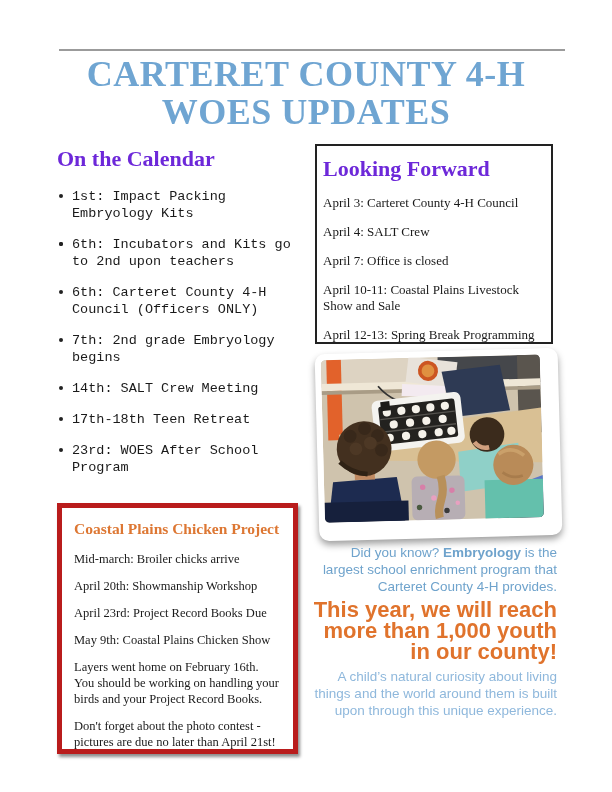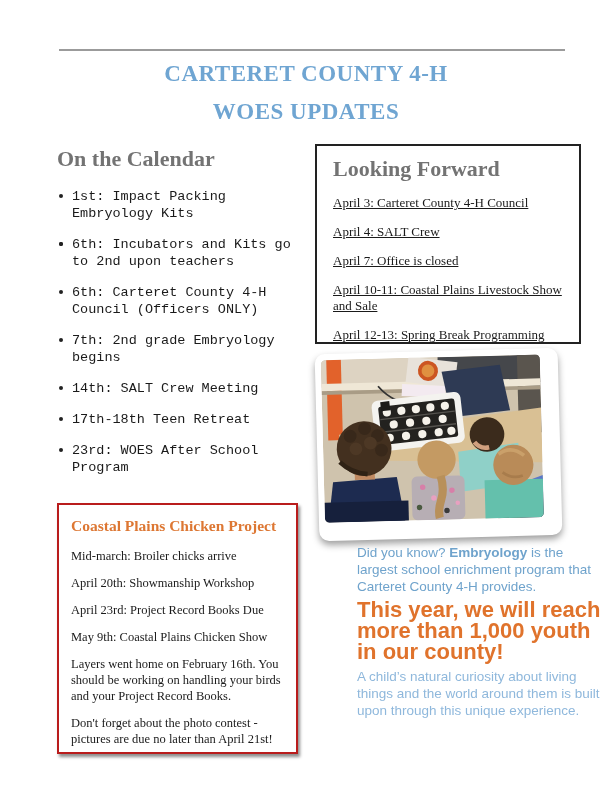--- a/index.html
+++ b/index.html
@@ -4,62 +4,62 @@
 <style>
   html,body{margin:0;padding:0;background:#888;}
   .page{
     position:relative;width:612px;height:792px;margin:0 auto;
     background:#ffffff;overflow:hidden;
     font-family:"Liberation Serif", serif;color:#1a1a1a;
   }
   .top-rule{position:absolute;left:59px;top:49px;width:506px;height:2px;background:#9b9b9b;}
   .page-title{
     position:absolute;left:30px;top:55px;width:552px;text-align:center;
-    font-size:23px;line-height:38px;font-weight:bold;color:#6FA5D2;letter-spacing:.5px;
+    font-size:36px;line-height:38px;font-weight:bold;color:#6FA5D2;letter-spacing:.5px;
   }
   
   .left-col{position:absolute;left:57px;top:146px;width:246px;}
   .section-heading{
-    font-family:"Liberation Serif", serif;color:#737373;font-weight:700;
+    font-family:"Liberation Serif", serif;color:#6d28d9;font-weight:700;
     font-size:22px;line-height:26px;margin:0 0 16px 0;
   }
   .bullet-list{margin:0;padding:0;list-style:none;font-size:13.5px;line-height:17px;}
   .bullet-list .list-item{position:relative;padding-left:15px;margin-bottom:14px;font-family:Liberation Mono, monospace;}
   .bullet-list .bullet{
     position:absolute;left:2px;top:6px;width:4px;height:4px;border-radius:50%;background:#222;
   }
   
   .chicken-box{
     position:absolute;left:57px;top:503px;width:241px;height:251px;box-sizing:border-box;
-    border:2px solid #b91c1c;background:#fff;padding:11px 12px;
+    border:5px solid #b91c1c;background:#fff;padding:11px 12px;
     box-shadow:2px 3px 3px rgba(0,0,0,.45);
   }
   .chicken-box .box-heading{
     color:#DD7733;font-weight:700;font-size:15.5px;line-height:19px;margin:0 0 13px 0;
   }
   .plain-list{font-size:12.5px;line-height:16px;}
   .plain-list .list-item{margin-bottom:11px;}
   
   .looking-box{
-    position:absolute;left:315px;top:144px;width:266px;height:200px;box-sizing:border-box;
-    border:2px solid #222;background:#fff;padding:10px 16px;
+    position:absolute;left:315px;top:144px;width:238px;height:200px;box-sizing:border-box;
+    border:2px solid #222;background:#fff;padding:10px 6px;
   }
   .looking-box .section-heading{margin-bottom:13px;}
-  .looking-list{font-size:13px;line-height:16px;text-decoration:underline;}
+  .looking-list{font-size:13px;line-height:16px;}
   .looking-list .list-item{margin-bottom:13px;}
   
   .photo-frame{
     position:absolute;left:317px;top:351px;width:231px;height:175px;
     background:#fff;padding:6px;border-radius:10px;
     box-shadow:0 4px 7px rgba(0,0,0,.38);
     transform:rotate(-1.5deg);
   }
   .photo-frame svg{display:block;border-radius:5px;}
   
-  .caption{position:absolute;left:313px;width:244px;text-align:left;font-family:"Liberation Sans", sans-serif;margin-left:44px;}
+  .caption{position:absolute;left:313px;width:244px;text-align:right;font-family:"Liberation Sans", sans-serif;}
   .did-you-know{top:544px;font-size:13.5px;line-height:17px;color:#6FA3CC;}
   .did-you-know b{font-weight:bold;}
   .reach-statement{top:599px;font-size:22px;line-height:21px;font-weight:bold;color:#E0732C;}
   .curiosity{top:668px;font-size:13.5px;line-height:17px;color:#8FB8DC;}
 </style>
 </head>
 <body>
 
 <div class="page">
 

